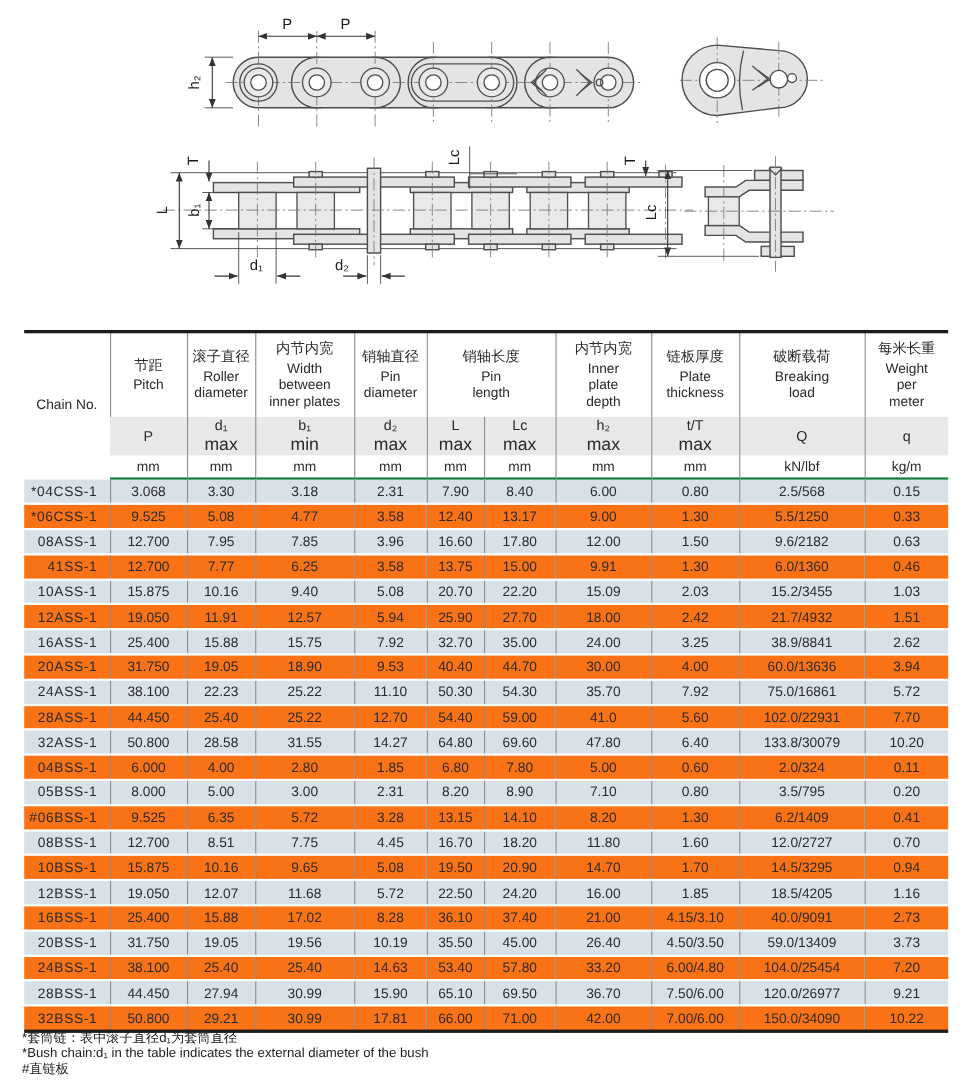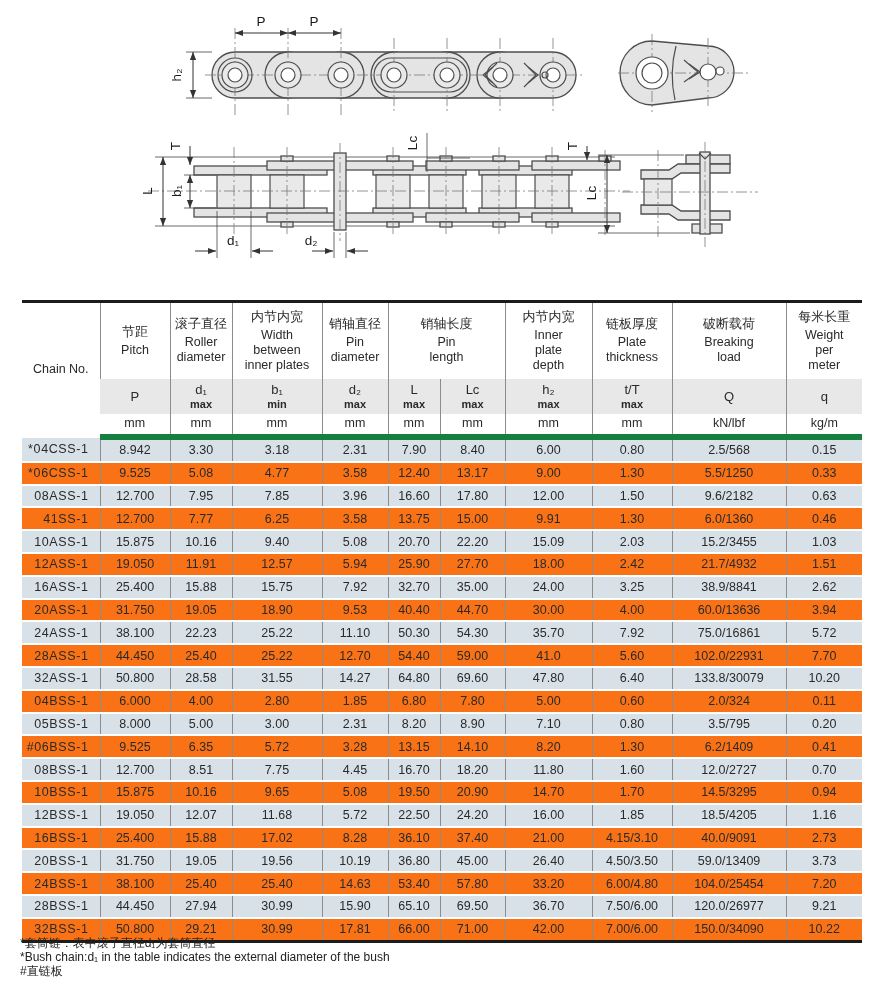--- a/index.html
+++ b/index.html
@@ -17,26 +17,26 @@
   .ext{fill:none;stroke:#444;stroke-width:0.8;}
   .dlabel{font-size:13.5px;fill:#1a1a1a;font-family:"Liberation Sans","DejaVu Sans",sans-serif;}
 
   
   table.spec{position:absolute;top:300px;left:22px;width:840px;border-collapse:collapse;table-layout:fixed;
     border-top:3px solid #1c1c1c;border-bottom:3px solid #1c1c1c;}
   table.spec th,table.spec td{padding:0;font-weight:normal;}
   table.spec th{font-size:12.5px;line-height:1.22;text-align:center;vertical-align:middle;}
   table.spec thead tr.h-title th{height:72px;padding:2px 1px;}
   table.spec thead tr.h-sym th{height:35px;background:#e8e8e8;}
-  table.spec thead tr.h-unit th{height:20px;border-bottom:6px solid #15803d;}
+  table.spec thead tr.h-unit th{height:20px;border-bottom:2px solid #15803d;}
   table.spec th + th, table.spec td + td{border-left:1px solid #8c8c8c;}
   .zh{font-size:13px;}
   .en{font-size:12.5px;white-space:pre-line;margin-top:3px;}
   .sym{font-size:13px;}
-  .cons{font-size:11px;font-weight:bold;}
+  .cons{font-size:16px;}
   table.spec tbody td{height:20.8px;font-size:12.5px;text-align:center;border-top:2px solid #ffffff;}
   table.spec tbody tr.row-blue{background:#d9e1e8;}
   table.spec tbody tr.row-light{background:#f97316;}
   table.spec tbody td.chain-no{text-align:right;padding-right:11px;letter-spacing:0.6px;}
 
   
   .footnotes{position:absolute;top:936px;left:20px;font-size:12px;line-height:14.2px;color:#222;}
 </style>
 </head>
 <body>
@@ -313,21 +313,21 @@
         <th>mm</th>
         <th>mm</th>
         <th>mm</th>
         <th>kN/lbf</th>
         <th>kg/m</th>
       </tr>
     </thead>
     <tbody>
         <tr class="row-blue">
           <td class="chain-no">*04CSS-1</td>
-          <td>8.942</td>
+          <td>3.068</td>
           <td>3.30</td>
           <td>3.18</td>
           <td>2.31</td>
           <td>7.90</td>
           <td>8.40</td>
           <td>6.00</td>
           <td>0.80</td>
           <td>2.5/568</td>
           <td>0.15</td>
         </tr>
@@ -551,21 +551,21 @@
           <td>4.15/3.10</td>
           <td>40.0/9091</td>
           <td>2.73</td>
         </tr>
         <tr class="row-blue">
           <td class="chain-no">20BSS-1</td>
           <td>31.750</td>
           <td>19.05</td>
           <td>19.56</td>
           <td>10.19</td>
-          <td>36.80</td>
+          <td>35.50</td>
           <td>45.00</td>
           <td>26.40</td>
           <td>4.50/3.50</td>
           <td>59.0/13409</td>
           <td>3.73</td>
         </tr>
         <tr class="row-light">
           <td class="chain-no">24BSS-1</td>
           <td>38.100</td>
           <td>25.40</td>

